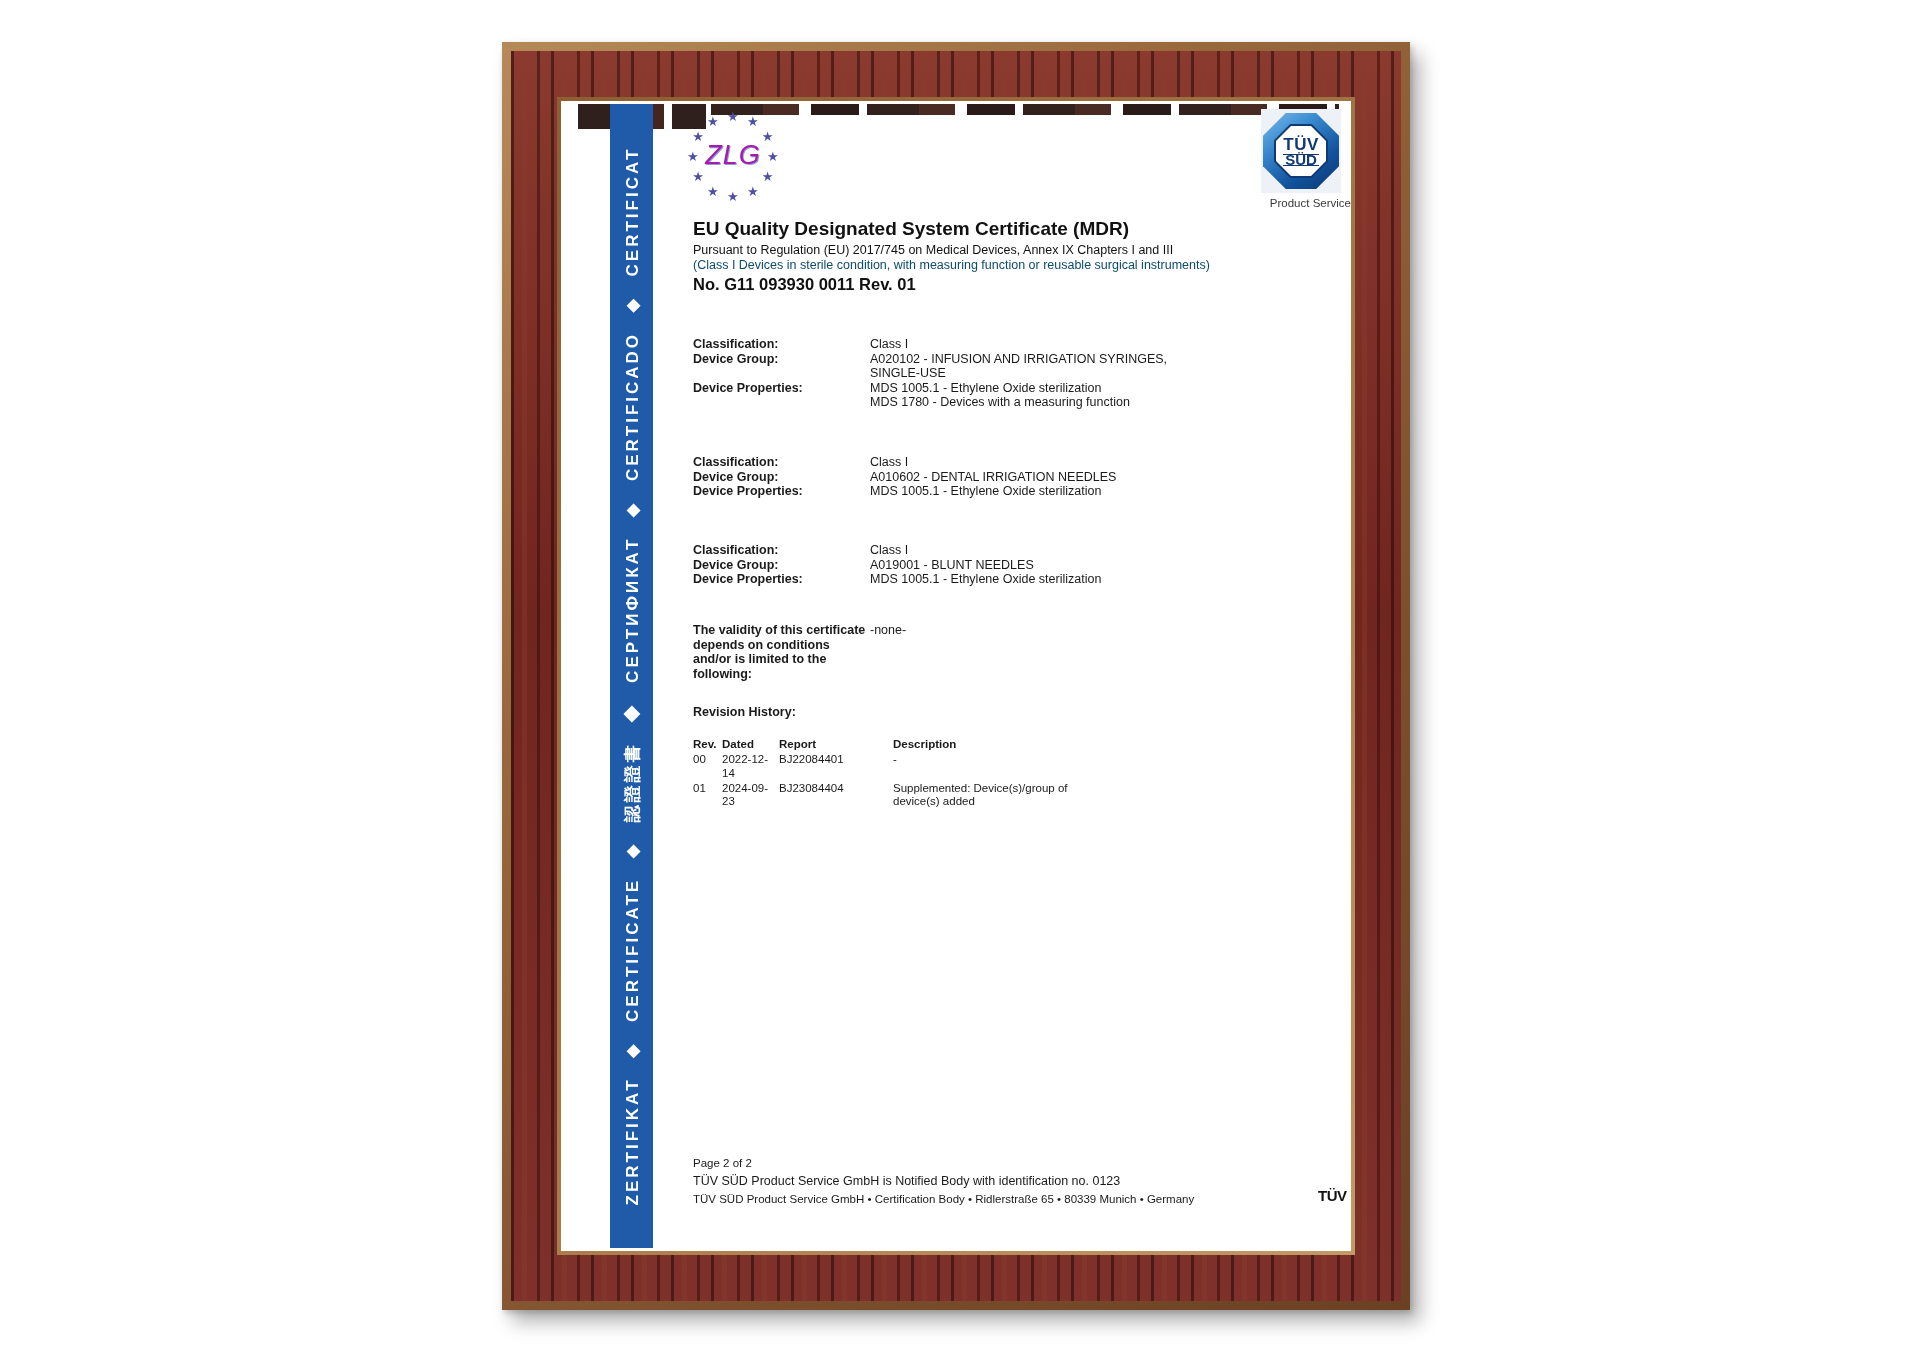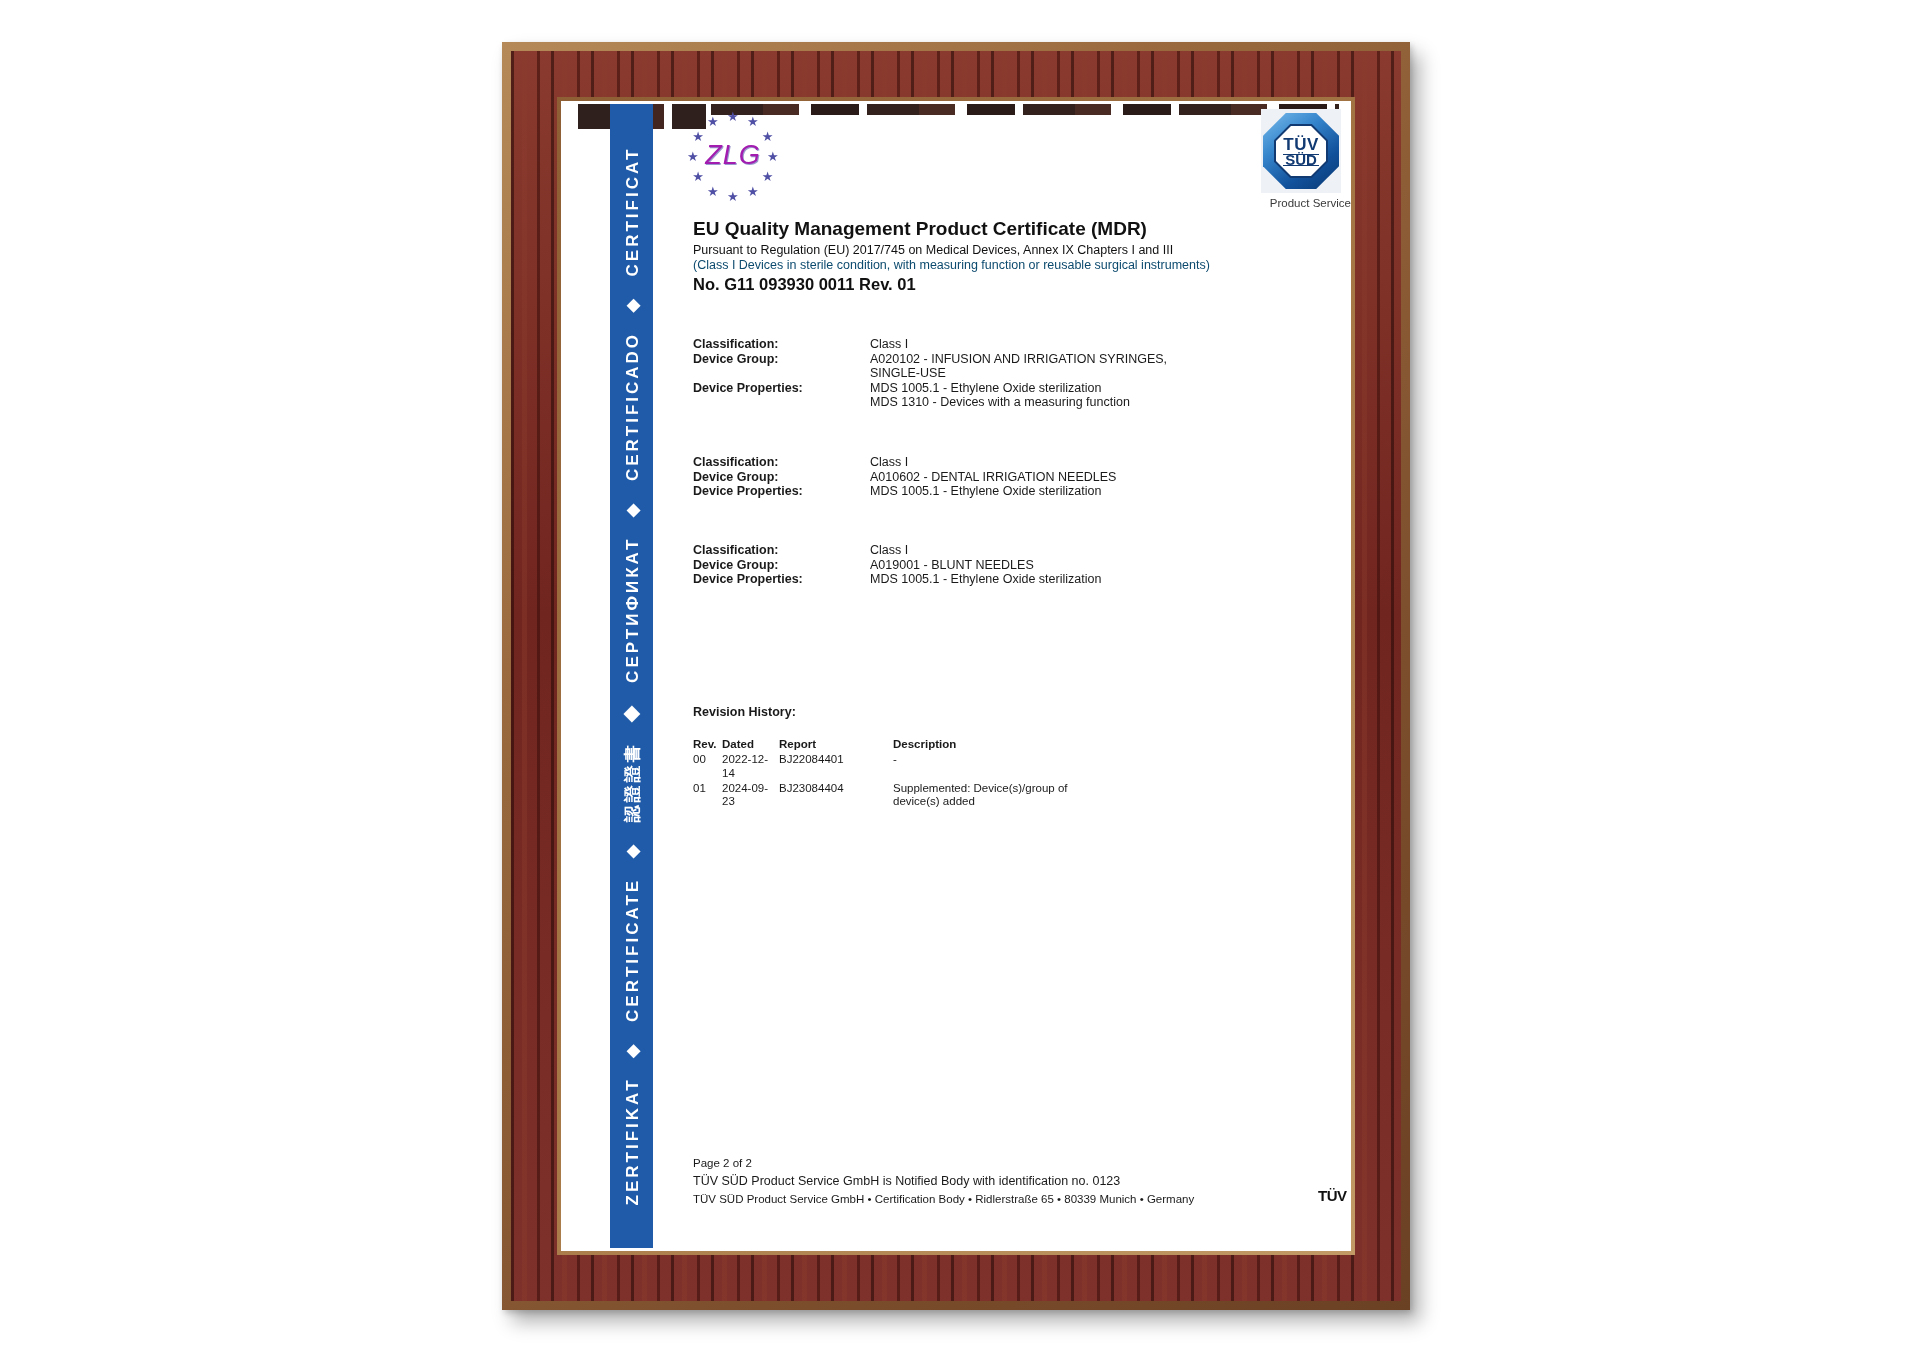--- a/index.html
+++ b/index.html
@@ -144,21 +144,21 @@
           <div class="oct-outer">
             <div class="oct-navy"></div>
             <div class="oct-white">
               <div class="tuv-big">TÜV</div>
               <div class="tuv-small">SÜD</div>
             </div>
           </div>
           <div class="tuv-caption">Product Service</div>
         </div>
 
-        <div class="doc-title">EU Quality Management Product Certificate (MDR)</div>
+        <div class="doc-title">EU Quality Designated System Certificate (MDR)</div>
         <div class="doc-sub1">Pursuant to Regulation (EU) 2017/745 on Medical Devices, Annex IX Chapters I and III</div>
         <div class="doc-sub2">(Class I Devices in sterile condition, with measuring function or reusable surgical instruments)</div>
         <div class="doc-no">No. G11 093930 0011 Rev. 01</div>
 
         <div class="sec sec1">
           <div class="row">
             <div class="lbl">Classification:</div>
             <div class="vals">
                 <div>Class I</div>
               </div>
@@ -166,21 +166,21 @@
           <div class="row">
             <div class="lbl">Device Group:</div>
             <div class="vals">
                 <div>A020102 - INFUSION AND IRRIGATION SYRINGES, SINGLE-USE</div>
               </div>
           </div>
           <div class="row">
             <div class="lbl">Device Properties:</div>
             <div class="vals">
               <div>MDS 1005.1 - Ethylene Oxide sterilization</div>
-              <div>MDS 1310 - Devices with a measuring function</div>
+              <div>MDS 1780 - Devices with a measuring function</div>
             </div>
           </div>
         </div>
 
         <div class="sec sec2">
           <div class="row">
             <div class="lbl">Classification:</div>
             <div class="vals">
                 <div>Class I</div>
               </div>
@@ -213,20 +213,24 @@
               </div>
           </div>
           <div class="row">
             <div class="lbl">Device Properties:</div>
             <div class="vals">
                 <div>MDS 1005.1 - Ethylene Oxide sterilization</div>
               </div>
           </div>
         </div>
 
+        <div class="validity">
+          <div class="lbl">The validity of this certificate depends on conditions and/or is limited to the following:</div>
+          <div>-none-</div>
+        </div>
 
         <div class="rev-head">Revision History:</div>
         <div class="rev-table">
           <div class="hd">Rev.</div>
           <div class="hd">Dated</div>
           <div class="hd">Report</div>
           <div class="hd">Description</div>
 
           <div>00</div>
           <div>2022-12-14</div>

